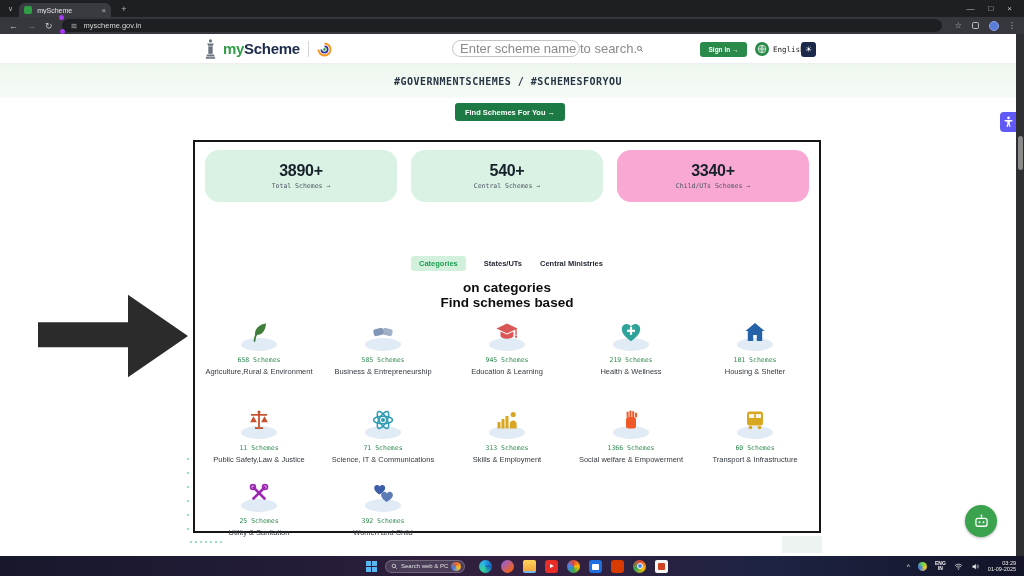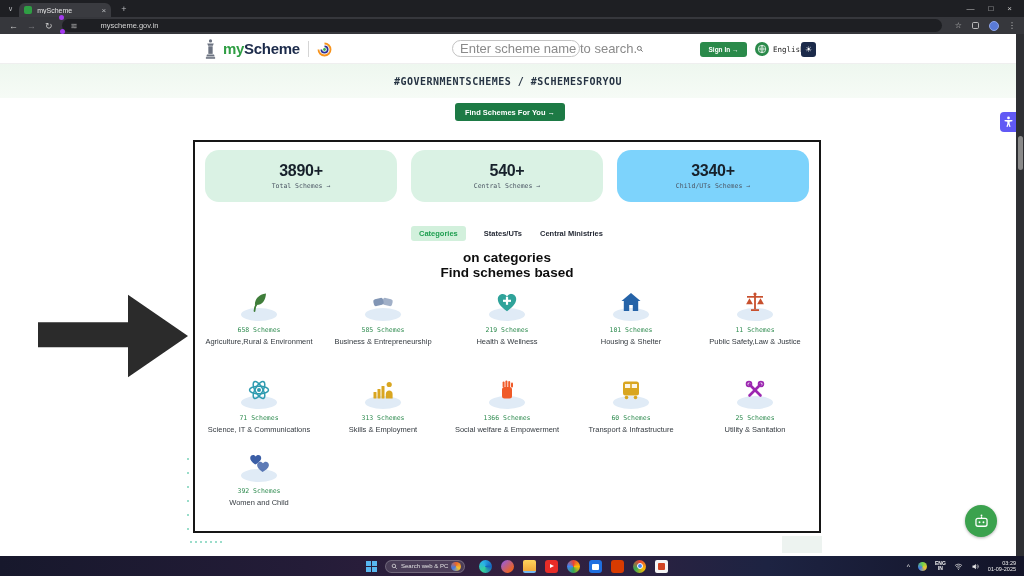--- a/index.html
+++ b/index.html
@@ -20,21 +20,21 @@
   .win-controls { margin-left:auto; display:flex; align-items:center; gap:14px; padding-right:12px; }
   .win-controls span { color:#c9c9c9; font-size:8px; line-height:17px; }
 
   .toolbar { position:absolute; top:17px; left:0; width:1024px; height:17px; background:#36373c;
     display:flex; align-items:center; }
   .nav-ic { color:#c9c9c9; font-size:9px; margin-left:9px; }
   .nav-ic.dim { color:#77787c; }
   .url-pill { margin-left:9px; width:880px; height:13px; background:#1e1f23; border-radius:7px;
     display:flex; align-items:center; padding:0 8px; }
   .url-pill svg { width:8px; height:8px; }
-  .url-text { color:#d6d6d6; font-size:7.5px; margin-left:23px; }
+  .url-text { color:#d6d6d6; font-size:7.5px; margin-left:6px; }
   .tb-right { margin-left:auto; display:flex; align-items:center; gap:9px; padding-right:8px; }
   .tb-right .glyph { color:#c9c9c9; font-size:8px; }
   .avatar { width:10px; height:10px; border-radius:50%; background:#5a7bd8; border:1px solid #8ea4e8; }
 
   .p-dot { position:absolute; width:5px; height:5px; border-radius:50%; background:#a43bf0; z-index:50; }
 
   
   .page { position:absolute; top:34px; left:0; width:1024px; height:522px; background:#fff; overflow:hidden; }
 
   .site-header { position:absolute; top:0; left:0; width:1016px; height:30px; background:#fff;
@@ -67,25 +67,25 @@
   .cta-btn { position:absolute; top:69px; left:455px; width:110px; height:18px; background:#1d7a45;
     border-radius:3px; color:#fff; font-size:7.5px; font-weight:bold;
     display:flex; align-items:center; justify-content:center; }
 
   
   .main-card { position:absolute; left:193px; top:106px; width:628px; height:393px; background:#fff;
     border:2px solid #161616; }
   .stats-row { display:flex; gap:14px; margin:8px 10px 0 10px; }
   .stat-card { flex:1; height:52px; border-radius:14px; background:#daf2e4;
     display:flex; flex-direction:column; align-items:center; justify-content:center; }
-  .stat-card.light { background:#7dd3fc; }
+  .stat-card.light { background:#f9a8d4; }
   .stat-value { font-size:16px; font-weight:bold; color:#17212b; letter-spacing:-0.3px; }
   .stat-label { font-size:6.5px; color:#4b5563; margin-top:2px; font-family:"DejaVu Sans Mono", monospace; }
 
-  .tabs-row { display:flex; justify-content:center; align-items:center; gap:18px; margin-top:24px; height:14px; }
+  .tabs-row { display:flex; justify-content:center; align-items:center; gap:18px; margin-top:54px; height:14px; }
   .tab-item { font-size:7.5px; font-weight:bold; color:#1f2430; }
   .tab-item.active { color:#1e9e50; background:#d2f0dc; padding:3px 8px; border-radius:3px; }
 
   .section-title { text-align:center; margin-top:10px; font-size:13.5px; font-weight:bold; color:#0d0d0d;
     line-height:15px; }
 
   .cat-grid { display:grid; grid-template-columns:repeat(5,1fr); grid-template-rows:88px 73px 73px;
     margin:8px 2px 0 2px; }
   .cat-cell { display:flex; flex-direction:column; align-items:center; }
   .cat-iconwrap { position:relative; width:44px; height:34px; }
@@ -275,20 +275,33 @@
                 <rect x="2.5" y="8.5" width="10" height="7" rx="2.2" transform="rotate(-14 7.5 12)"></rect>
                 <rect x="11.5" y="8.5" width="10" height="7" rx="2.2" transform="rotate(14 16.5 12)" opacity=".75"></rect>
               </svg>
             </div>
             <div class="cat-count">585 Schemes</div>
             <div class="cat-name">Business &amp; Entrepreneurship</div>
           </div>
           <div class="cat-cell">
             <div class="cat-iconwrap">
               <div class="cat-cloud"></div>
+              <svg viewBox="0 0 24 24" fill="currentColor" style="color: rgb(217, 87, 87);">
+                <path d="M12 3.5L1.5 8.5 12 13.5l10.5-5z"></path>
+                <path d="M5.5 11.5v4.2c0 1.6 2.9 3 6.5 3s6.5-1.4 6.5-3v-4.2L12 14.6z"></path>
+                <path d="M21 9v6.5" stroke="currentColor" stroke-width="1.4" fill="none"></path>
+                <circle cx="21" cy="16.8" r="1.1"></circle>
+              </svg>
+            </div>
+            <div class="cat-count">945 Schemes</div>
+            <div class="cat-name">Education &amp; Learning</div>
+          </div>
+          <div class="cat-cell">
+            <div class="cat-iconwrap">
+              <div class="cat-cloud"></div>
               <svg viewBox="0 0 24 24" fill="currentColor" style="color: rgb(47, 163, 154);">
                 <path d="M12 21.2C5.2 16.4 2.8 12.6 2.8 9 2.8 6.2 5 4 7.7 4c1.8 0 3.4 1 4.3 2.4C12.9 5 14.5 4 16.3 4 19 4 21.2 6.2 21.2 9c0 3.6-2.4 7.4-9.2 12.2z"></path>
                 <rect x="10.9" y="6.8" width="2.2" height="8" fill="#fff"></rect>
                 <rect x="8" y="9.7" width="8" height="2.2" fill="#fff"></rect>
               </svg>
             </div>
             <div class="cat-count">219 Schemes</div>
             <div class="cat-name">Health &amp; Wellness</div>
           </div>
           <div class="cat-cell">

